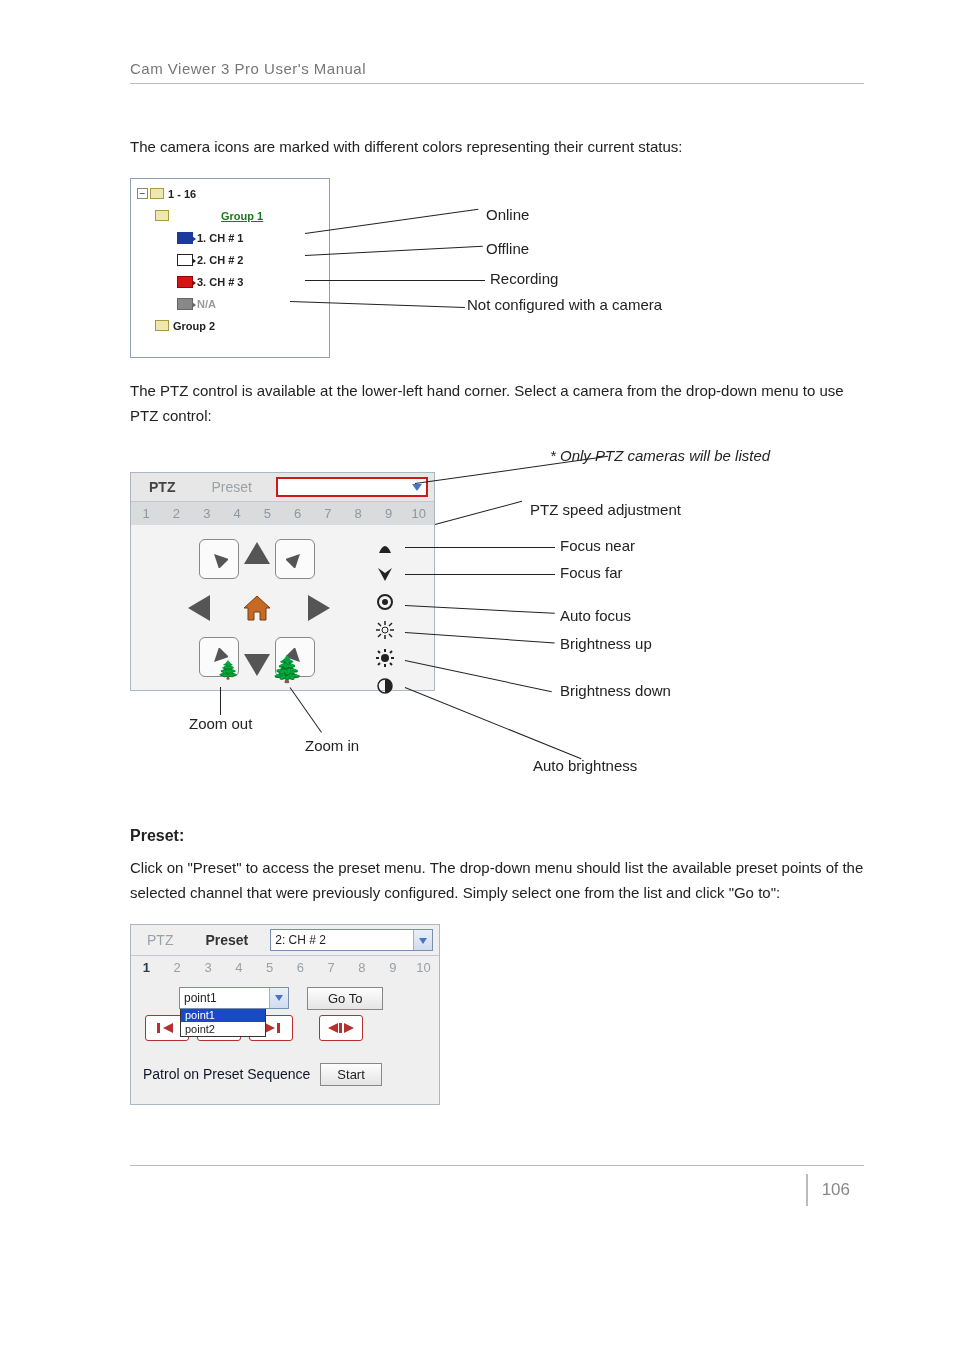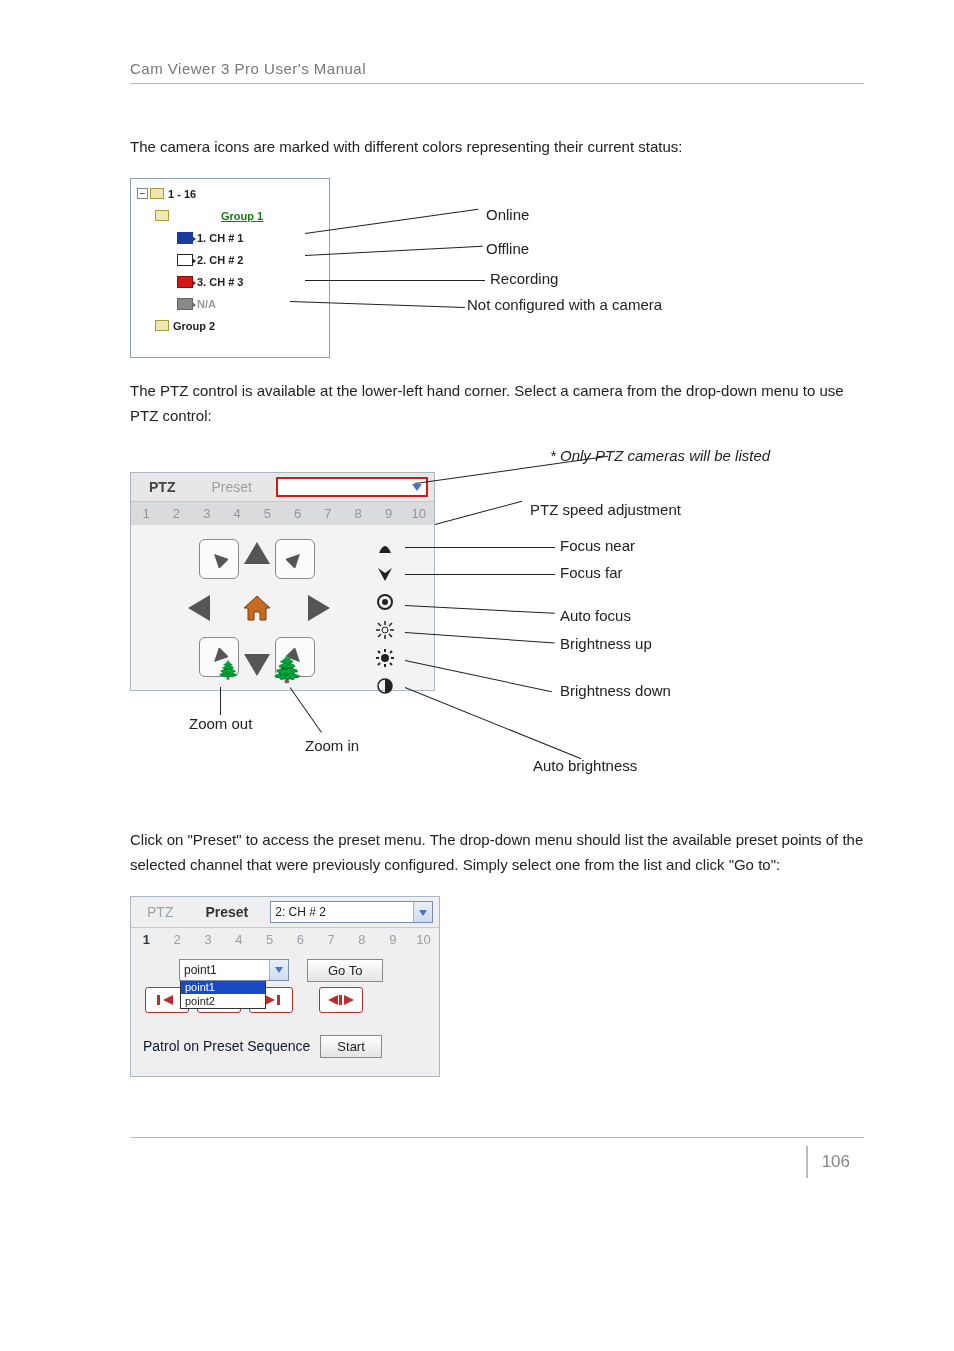--- a/index.html
+++ b/index.html
@@ -328,20 +328,21 @@
 
     <div class="ptz-line" style="left:275px;top:240px;width:190px;transform:rotate(22deg);transform-origin:left;"></div>
     <div class="ptz-label" style="left:403px;top:310px;">Auto brightness</div>
 
     <div class="ptz-line" style="left:90px;top:240px;width:1px;height:28px;background:#222;"></div>
     <div class="ptz-label" style="left:35px;top:268px;margin-left:24px;">Zoom out</div>
     <div class="ptz-line" style="left:160px;top:240px;width:55px;transform:rotate(55deg);transform-origin:left;"></div>
     <div class="ptz-label" style="left:175px;top:290px;">Zoom in</div>
   </div>
 
+  <div class="section-title">Preset:</div>
   <p>Click on "Preset" to access the preset menu. The drop-down menu should list the available preset points of the selected channel that were previously configured. Simply select one from the list and click "Go to":</p>
 
   <div class="preset-panel">
     <div class="pre-tabs">
       <div class="pre-tab inactive">PTZ</div>
       <div class="pre-tab active">Preset</div>
       <div class="pre-dd">
           <span>2: CH # 2</span>
         </div>
     </div>

